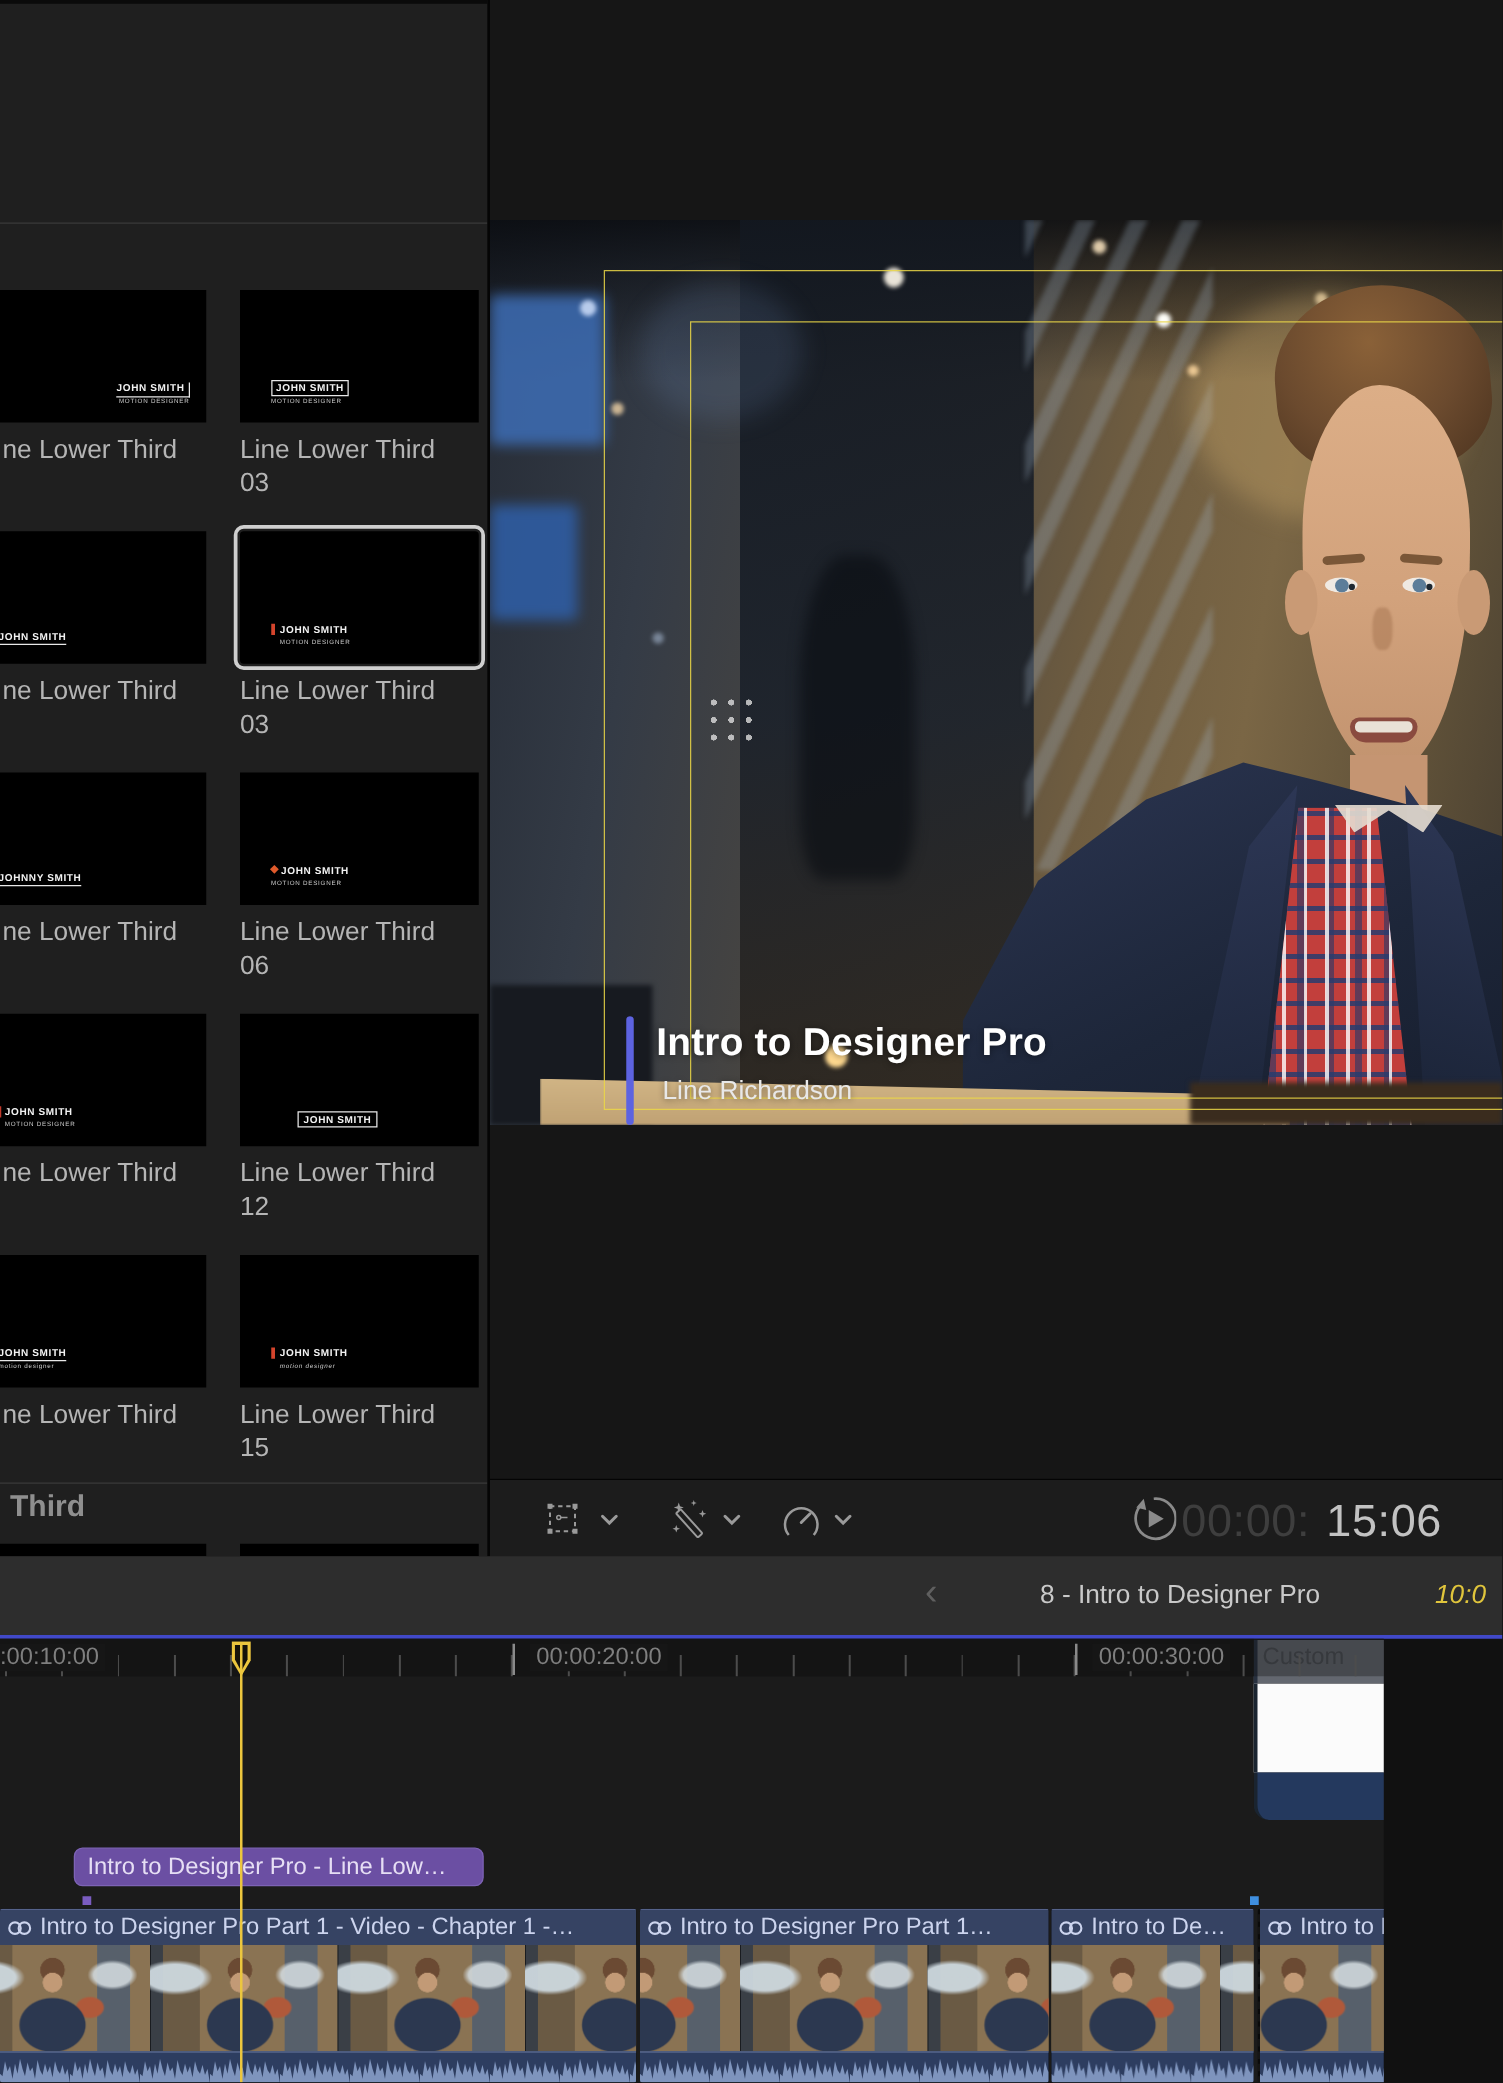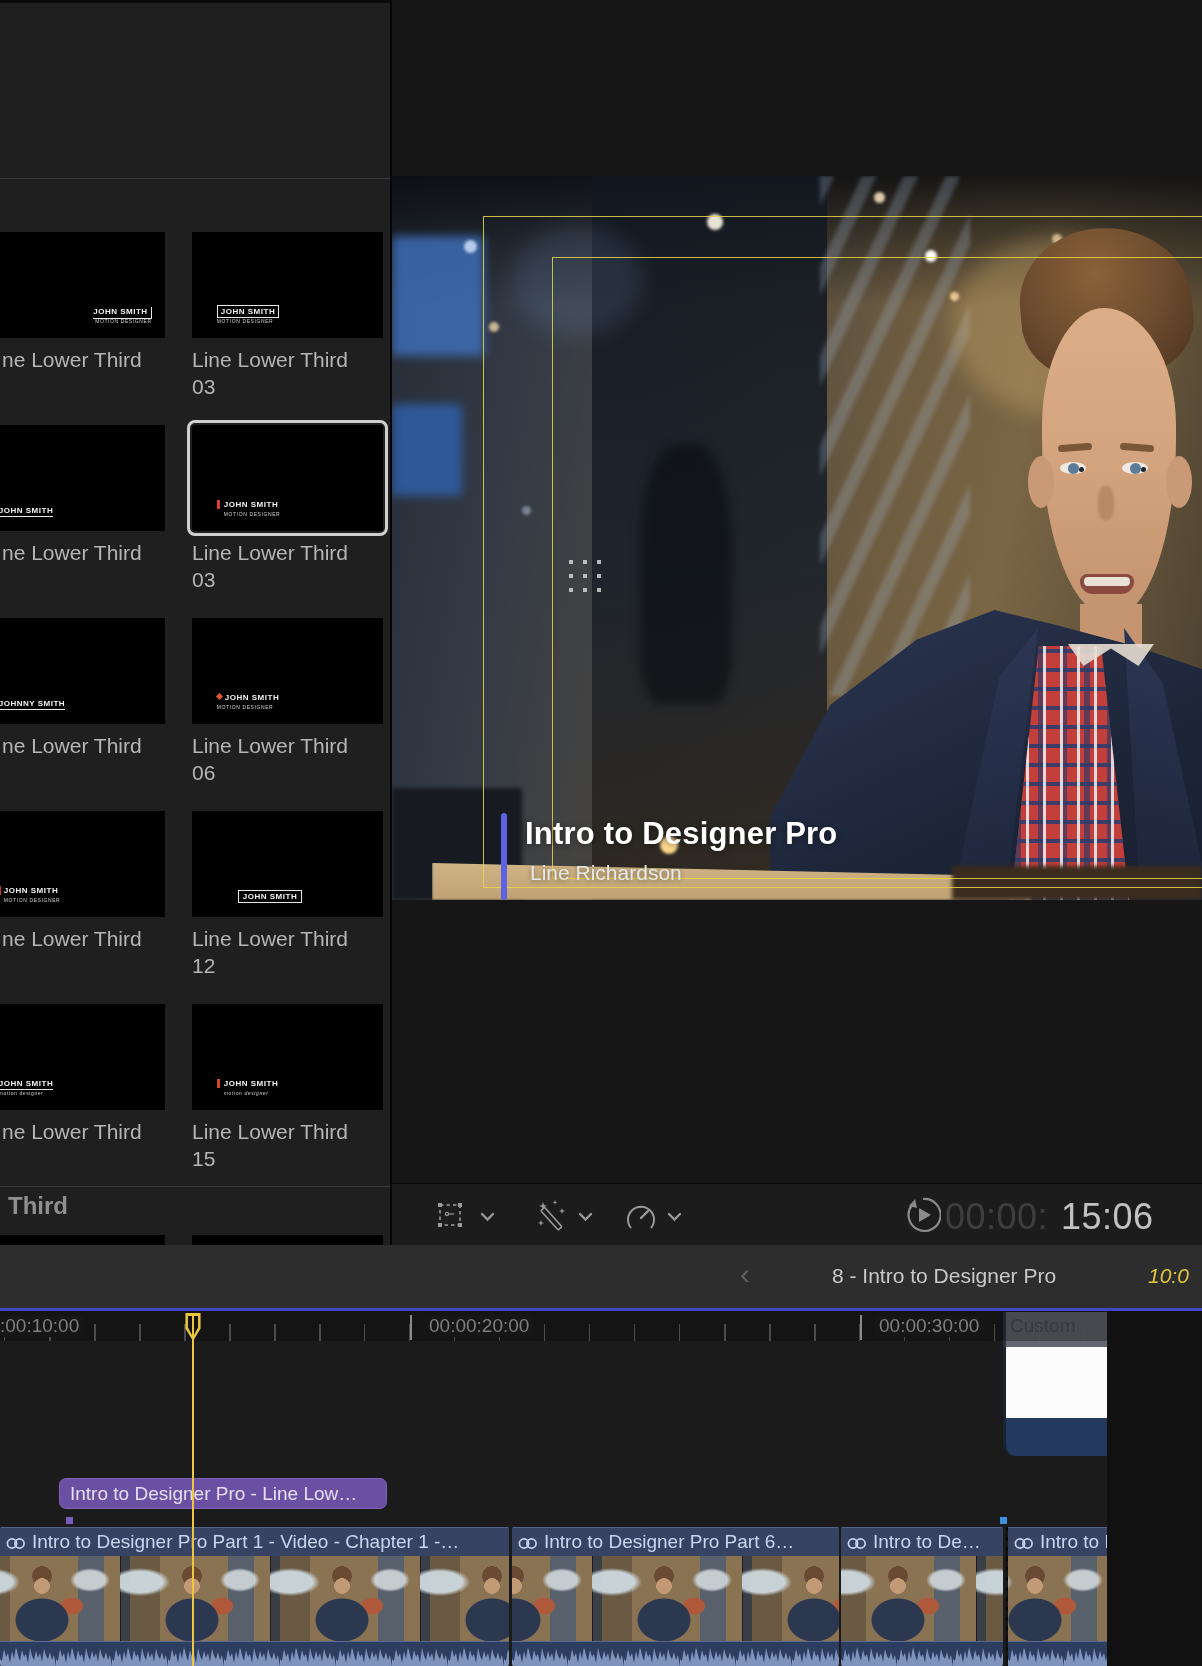--- a/index.html
+++ b/index.html
@@ -431,21 +431,21 @@
         <svg preserveAspectRatio="none" viewBox="0 0 509 25" width="509" height="25">
           <rect width="509" height="25" fill="url(#wf)"></rect>
         </svg>
       </div>
   </div>
 
   <div class="clip abs" style="left:512px;width:327px;">
     <div class="namebar"><span class="link-ic"><svg width="20" height="13" viewBox="0 0 20 13">
             <circle cx="6" cy="6.5" r="4.6" fill="none" stroke="#ccd4ee" stroke-width="1.7"></circle>
             <circle cx="13.5" cy="6.5" r="4.6" fill="none" stroke="#ccd4ee" stroke-width="1.7"></circle>
-          </svg></span><span>Intro to Designer Pro Part 6…</span></div>
+          </svg></span><span>Intro to Designer Pro Part 1…</span></div>
     <div class="film" style="background-position-x:-70px;"></div>
     <div class="wave">
         <svg preserveAspectRatio="none" viewBox="0 0 327 25" width="327" height="25">
           <rect width="327" height="25" fill="url(#wf)"></rect>
         </svg>
       </div>
   </div>
 
   <div class="clip abs" style="left:841px;width:162px;">
     <div class="namebar"><span class="link-ic"><svg width="20" height="13" viewBox="0 0 20 13">

